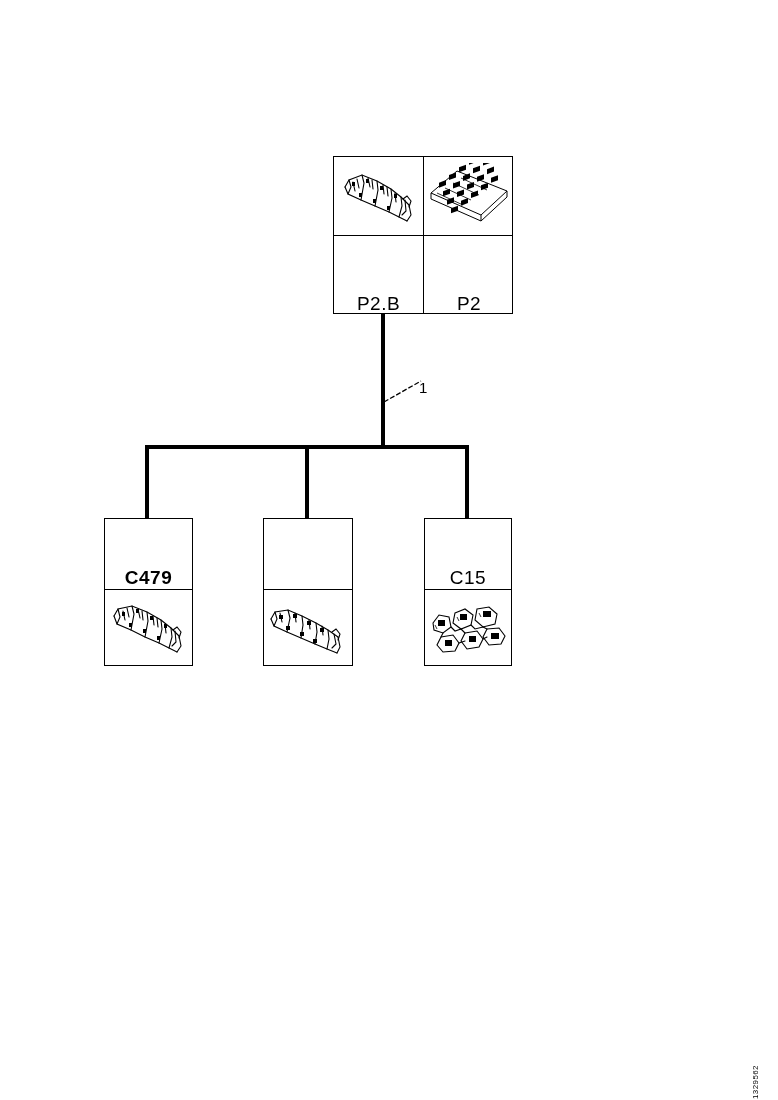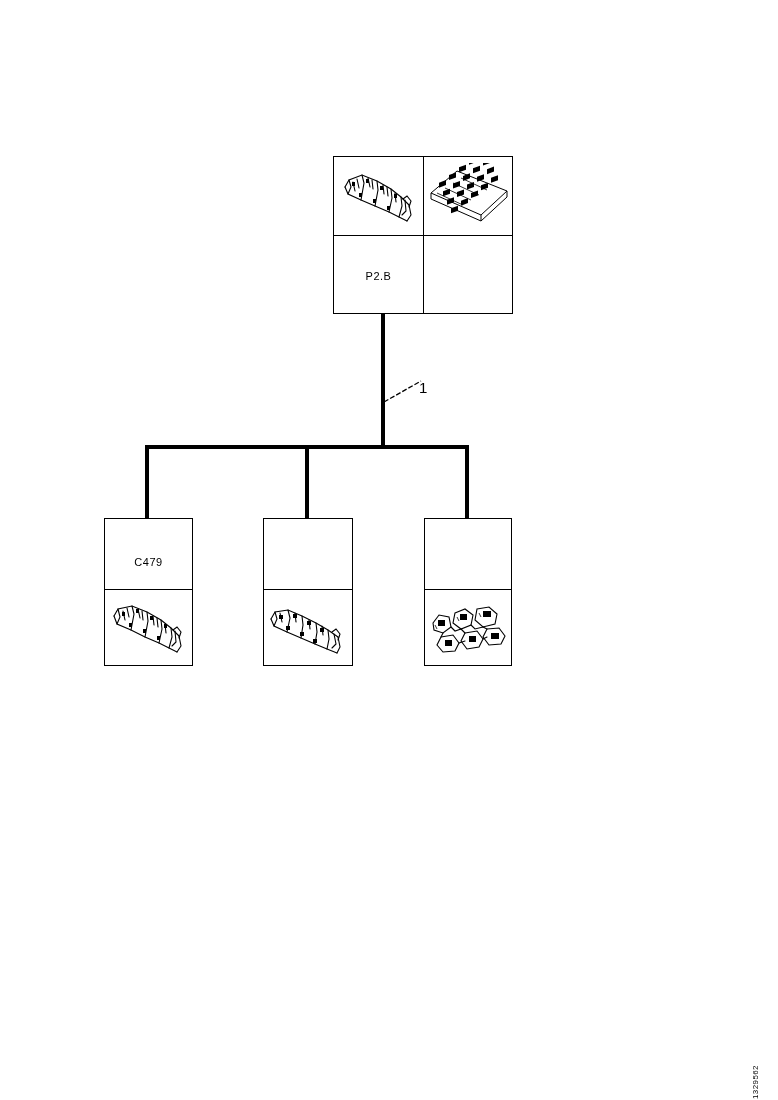--- a/index.html
+++ b/index.html
@@ -24,23 +24,23 @@
     box-sizing: border-box;
     background: #fff;
   }
   .cell {
     position: absolute;
     box-sizing: border-box;
     overflow: hidden;
   }
   .cell-label {
     display: flex;
-    align-items: center;
+    align-items: flex-end;
     justify-content: center;
-    font-size: 11px;
+    font-size: 19px;
     letter-spacing: 0.5px;
     color: #000;
     font-family: "Liberation Sans", sans-serif;
   }
   .cell-art {
     display: flex;
     align-items: center;
     justify-content: center;
   }
   .cell-art svg { display: block; }
@@ -160,40 +160,43 @@
           <path d="M26 20 L52 32"></path>
           <path d="M34 15 L60 27"></path>
         </g>
       </svg>
     </div>
 
     <div class="cell cell-label" style="left:0px; top:79px; width:89px; height:79px;">
       <span>P2.B</span>
     </div>
 
+    <div class="cell cell-label" style="left:90px; top:79px; width:90px; height:79px;">
+      <span>P2</span>
+    </div>
   </div>
 
   <div class="wire wire-v" style="left:381px; top:313px; height:135px;"></div>
 
   <svg class="leader" style="left:383px; top:378px; width:48px; height:26px;" width="48" height="26" viewBox="0 0 48 26">
     <path d="M1 24 L38 3" stroke="#000" stroke-width="1.3" fill="none" stroke-dasharray="5 2"></path>
   </svg>
   <div class="callout" style="left:419px; top:379px;">
     <span>1</span>
   </div>
 
   <div class="wire wire-h" style="left:145px; top:445px; width:324px;"></div>
 
   <div class="wire wire-v" style="left:145px; top:445px; height:74px;"></div>
   <div class="wire wire-v" style="left:305px; top:445px; height:74px;"></div>
   <div class="wire wire-v" style="left:465px; top:445px; height:74px;"></div>
 
   <div class="node" style="left:104px; top:518px; width:89px; height:148px;">
     <div class="divider-h" style="top:70px;"></div>
-    <div class="cell cell-label" style="left:0; top:8px; width:100%; height:70px;">
+    <div class="cell cell-label" style="left:0; top:0; width:100%; height:70px;font-weight:bold;">
       <span>C479</span>
     </div>
     <div class="cell cell-art" style="left:0; top:71px; width:100%; height:77px;">
       <svg width="82" height="66" viewBox="0 0 82 66">
         <g stroke="#000" stroke-width="1.1" fill="none" stroke-linecap="round">
           <path d="M6 20 L10 13 L24 10 L39 16 L53 24 L63 32 L71 40"></path>
           <path d="M6 20 L9 28 L23 34 L37 41 L51 47 L61 52 L69 56"></path>
           <path d="M10 13 L12 21 L9 28"></path>
           <path d="M24 10 L26 18 L23 34"></path>
           <path d="M39 16 L40 25 L37 41"></path>
@@ -251,20 +254,23 @@
           <rect x="20" y="27" width="4" height="4"></rect>
           <rect x="34" y="33" width="4" height="4"></rect>
           <rect x="47" y="40" width="4" height="4"></rect>
         </g>
       </svg>
     </div>
   </div>
 
   <div class="node" style="left:424px; top:518px; width:88px; height:148px;">
     <div class="divider-h" style="top:70px;"></div>
+    <div class="cell cell-label" style="left:0; top:0; width:100%; height:70px;">
+      <span>C15</span>
+    </div>
     <div class="cell cell-art" style="left:0; top:71px; width:100%; height:77px;">
       <svg width="86" height="68" viewBox="0 0 86 68">
         <g stroke="#000" stroke-width="1.1" fill="none" stroke-linecap="round">
           <path d="M8 28 L14 20 L24 22 L26 32 L18 38 L9 35 Z"></path>
           <path d="M30 18 L40 14 L48 20 L46 30 L36 34 L28 28 Z"></path>
           <path d="M52 14 L64 12 L72 19 L70 29 L58 32 L50 25 Z"></path>
           <path d="M16 42 L28 40 L34 48 L30 56 L18 57 L12 50 Z"></path>
           <path d="M40 38 L52 36 L58 44 L54 52 L42 54 L36 46 Z"></path>
           <path d="M62 34 L74 33 L80 41 L76 49 L64 50 L58 42 Z"></path>
           <path d="M26 32 L30 36 L36 34"></path>

